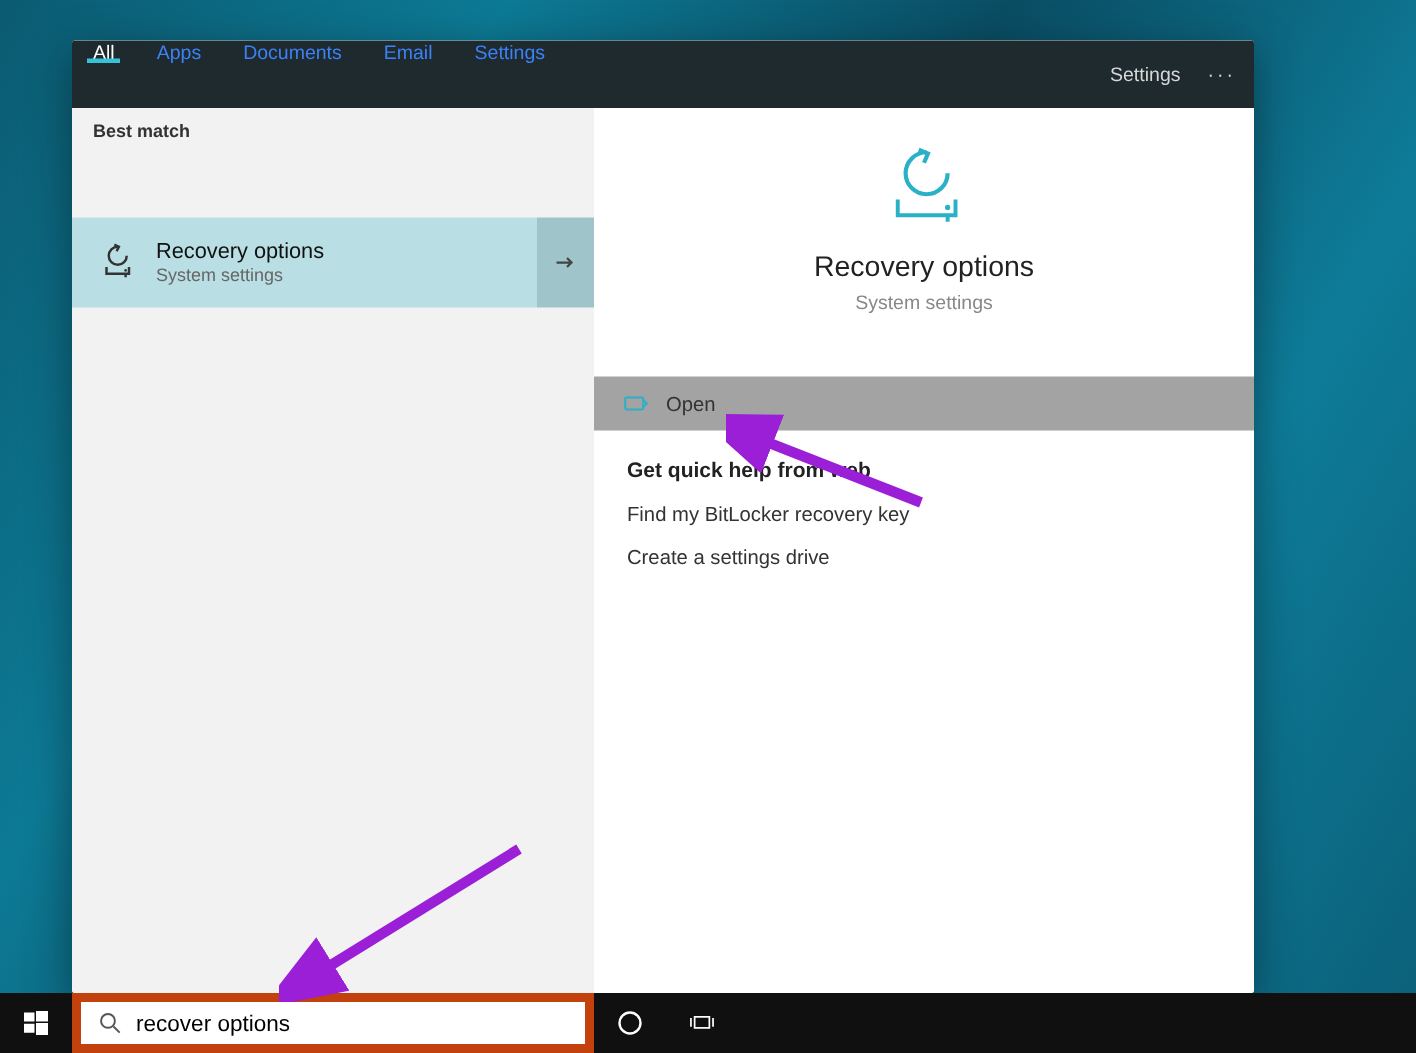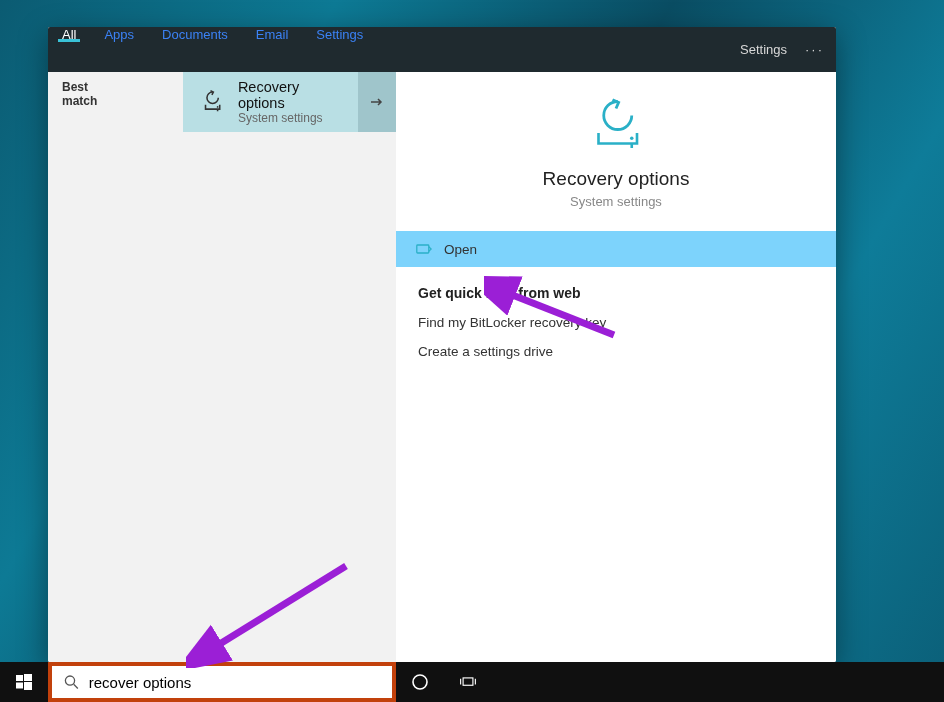--- a/index.html
+++ b/index.html
@@ -12,21 +12,21 @@
 
   
   .taskbar {
     position: absolute; left: 0; right: 0; bottom: 0; height: 40px;
     background: #101010;
     display: flex; align-items: center;
   }
   .start-btn { width: 48px; height: 40px; display:flex; align-items:center; justify-content:center; }
   .start-btn svg { width: 16px; height: 16px; }
   .searchbox {
-    width: 348px; height: 40px; background: #fff; border: 4px solid #c2410c;
+    width: 348px; height: 40px; background: #fff; border: 6px solid #c2410c;
     display:flex; align-items:center; padding: 0 12px; gap: 10px;
   }
   .searchbox .mag { width:16px; height:16px; }
   .searchbox input {
     border: none; outline: none; font-size: 15px; width: 100%; background: transparent;
   }
   .cortana, .taskview { width: 48px; height:40px; display:flex; align-items:center; justify-content:center; }
   .cortana svg, .taskview svg { width:18px; height:18px; }
 
   
@@ -49,21 +49,21 @@
   .tabs-left { display:flex; height:100%; align-items:flex-start; }
   .tab { padding: 0 14px; display:flex; align-items:center; cursor:pointer; position:relative; color:#3b82f6; }
   .tab.active { color:#fff; }
   .tab.active::after { content:""; position:absolute; left:10px; right:10px; bottom:0; height:3px; background:#39c2d7; }
   .tab .chev { margin-left:4px; font-size:10px; }
   .tabs-right { display:flex; align-items:center; gap:18px; }
   .feedback { font-size:13px; cursor:pointer; }
   .ellipsis { cursor:pointer; letter-spacing:2px; }
 
   .popup-body { flex:1; display:flex; }
-  .left-col { width: 348px; background:#f2f2f2; display:flex; flex-direction:row;gap:45px; }
+  .left-col { width: 348px; background:#f2f2f2; display:flex; flex-direction:column;gap:45px; }
   .best-match-label { font-size:12px; font-weight:600; padding: 8px 14px 6px; color:#333; }
   .result-row {
     display:flex; align-items:stretch; height:60px;
   }
   .result-main {
     flex:1; display:flex; align-items:center; gap:12px; padding:0 14px;
     background:#b9dfe4; cursor:pointer;
   }
   .result-icon { width:30px; height:30px; }
   .result-text .title { font-size:14.5px; color:#111; }
@@ -71,22 +71,22 @@
   .result-arrow {
     width:38px; background:#9fc5cb; display:flex; align-items:center; justify-content:center; cursor:pointer;
   }
 
   .right-col { flex:1; background:#fff; display:flex; flex-direction:column; }
   .preview-top { display:flex; flex-direction:column; align-items:center; padding: 26px 0 22px; }
   .preview-icon { width:70px; height:56px; margin-bottom:14px; }
   .preview-title { font-size:19px; color:#222; margin-bottom:4px; }
   .preview-sub { font-size:13px; color:#888; }
   .action-row {
-    background:#7dd3fc; height:36px; display:flex; align-items:center; gap:12px;
-    padding:0 20px; font-size:13.5px; color:#333; cursor:pointer;
+    background:#a3a3a3; height:36px; display:flex; align-items:center; gap:12px;
+    padding:0 20px; font-size:13.5px; color:#333; cursor:pointer;margin-top:20px;
   }
   .action-icon { width:16px; height:14px; }
   .section-body { padding: 18px 22px; }
   .section-head { font-size:14px; font-weight:600; margin-bottom:14px; color:#222; }
   .link-item { font-size:13.5px; color:#333; margin-bottom:14px; cursor:pointer; }
 
   
   .anno { position:absolute; pointer-events:none; }
 </style>
 </head>

